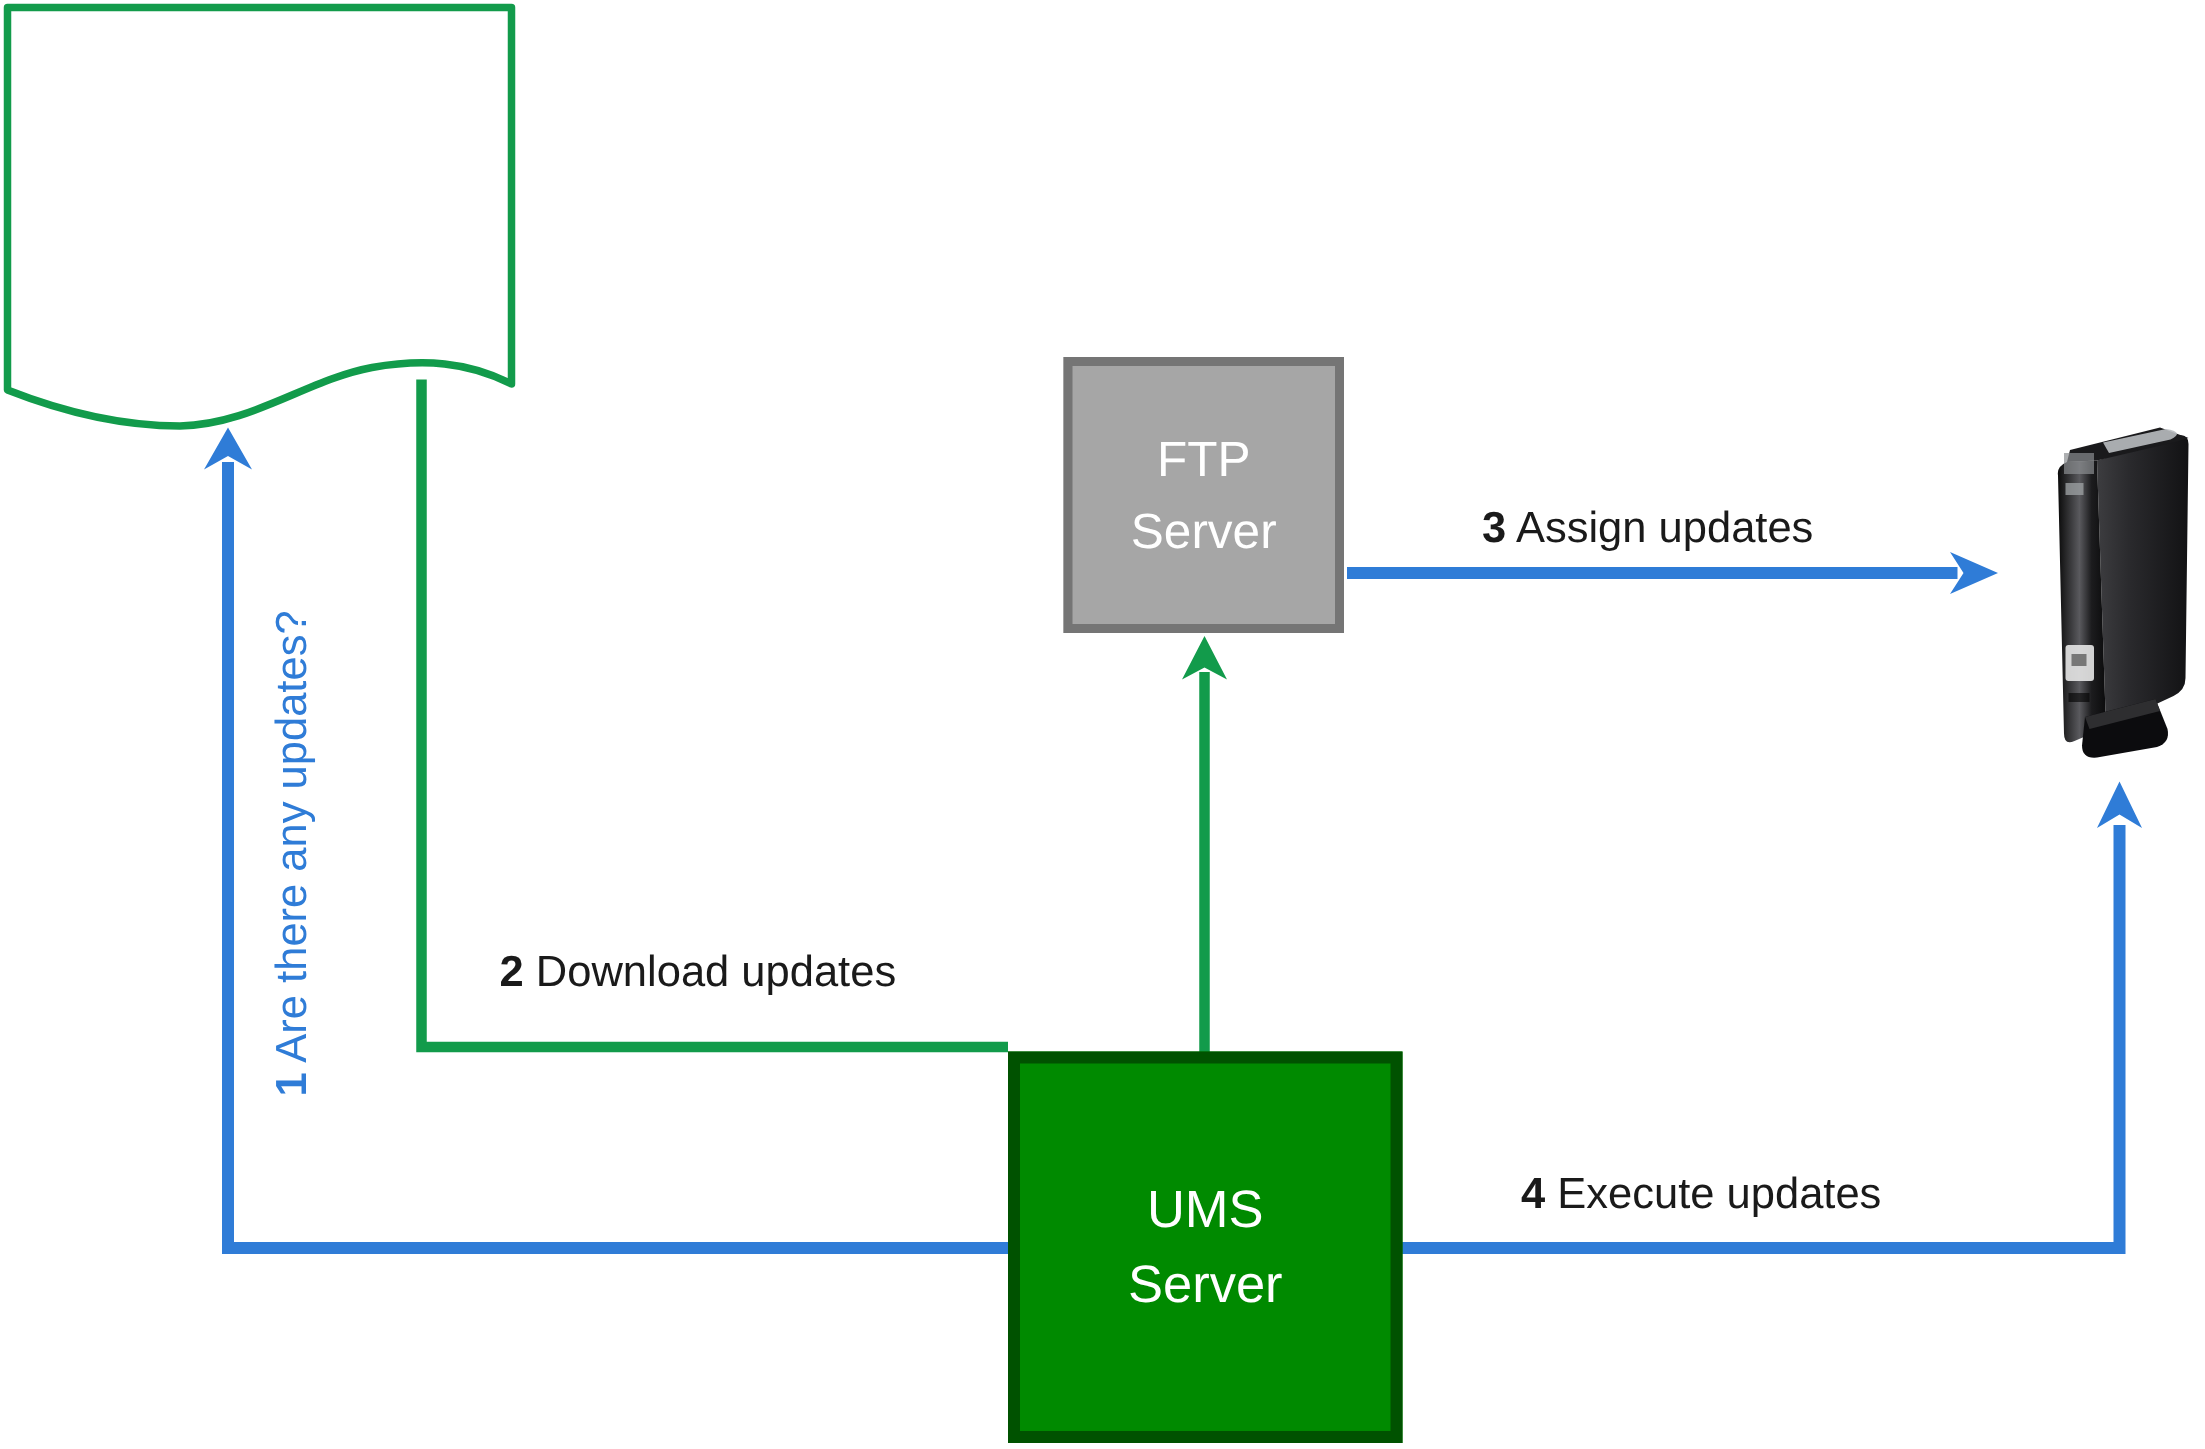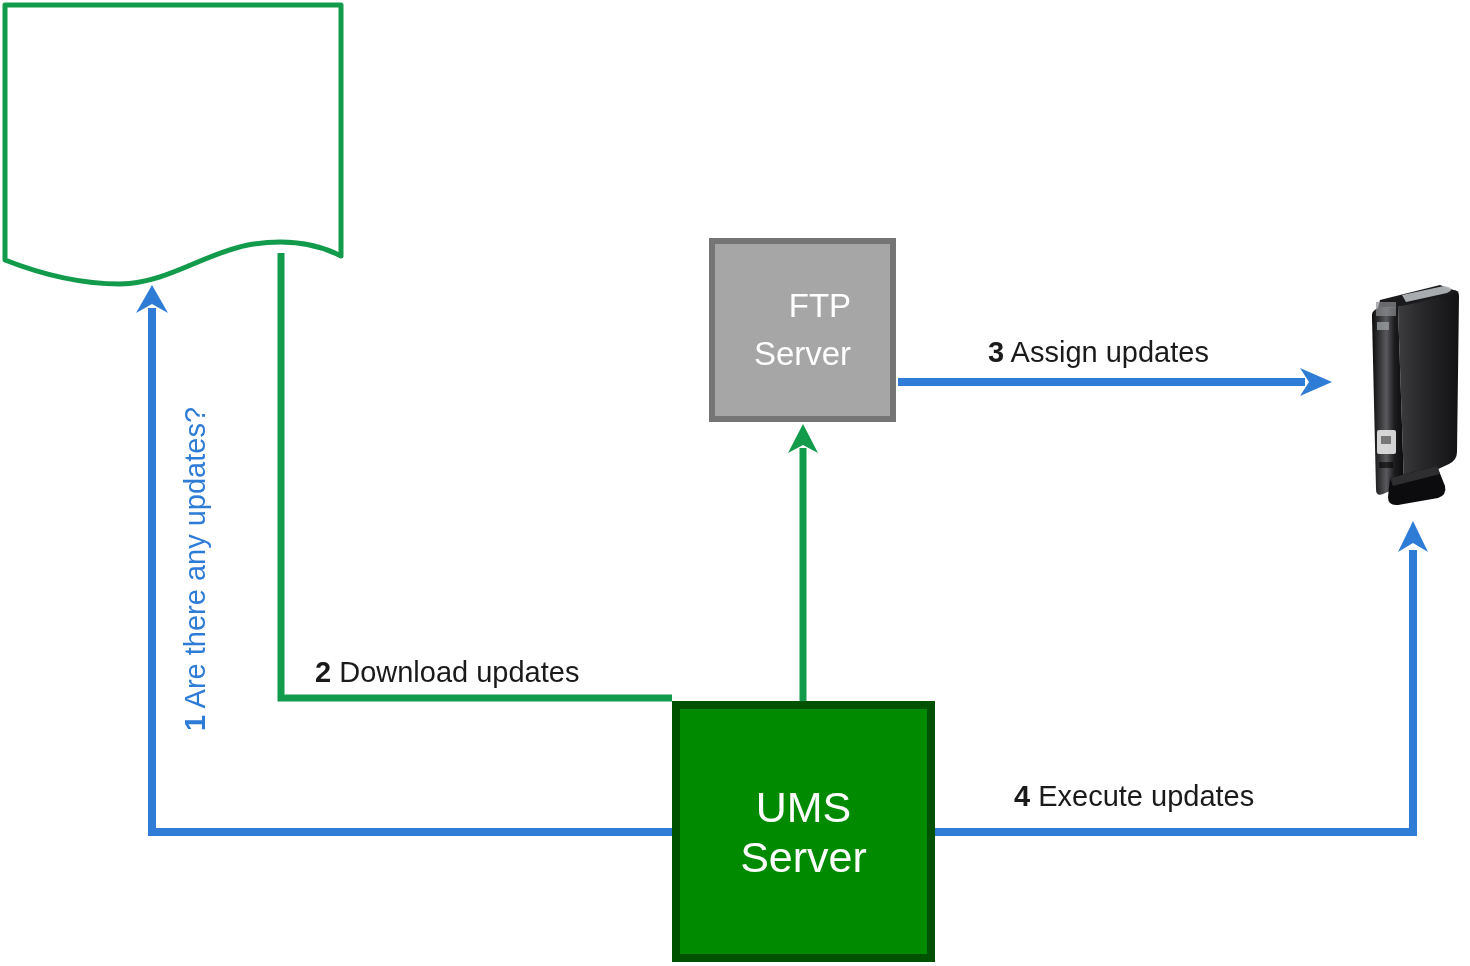--- a/index.html
+++ b/index.html
@@ -30,22 +30,22 @@
   .box{position:absolute;display:flex;align-items:center;justify-content:center;box-sizing:border-box;}
   .box.ftp{
     left:709px;top:238px;width:187px;height:184px;
     background:var(--c-ftp_fill);border:6px solid var(--c-ftp_border);
   }
   .box.ums{
     left:672px;top:701px;width:263px;height:261px;
     background:var(--c-ums_fill);border:8px solid var(--c-ums_border);
   }
   .box-label{color:#fff;text-align:center;}
-  .box.ftp .box-label{font-size:33px;line-height:48px;text-align:right;}
-  .box.ums .box-label{font-size:43px;line-height:50px;}
+  .box.ftp .box-label{font-size:33px;line-height:48px;}
+  .box.ums .box-label{font-size:35px;line-height:50px;}
 
   .step-label{
     position:absolute;color:var(--c-label_text);font-size:29px;white-space:nowrap;
   }
   .step-label .num{font-weight:bold;}
   .step-label.vertical{
     left:7px;top:551px;width:380px;height:36px;text-align:center;
     transform:rotate(-90deg);transform-origin:center;
     color:var(--c-blue);
   }
@@ -112,21 +112,21 @@
       <div>UMS</div>
       <div>Server</div>
     </div>
   </div>
 
   <div class="step-label vertical">
     <span class="num">1</span>
     <span>Are there any updates?</span>
   </div>
 
-  <div class="step-label" style="left:315px;top:632px;margin-top:24px;">
+  <div class="step-label" style="left:333px;top:632px;">
     <span class="num">2</span>
     <span>Download updates</span>
   </div>
 
   <div class="step-label" style="left:988px;top:336px;">
     <span class="num">3</span>
     <span>Assign updates</span>
   </div>
 
   <div class="step-label" style="left:1014px;top:780px;">

